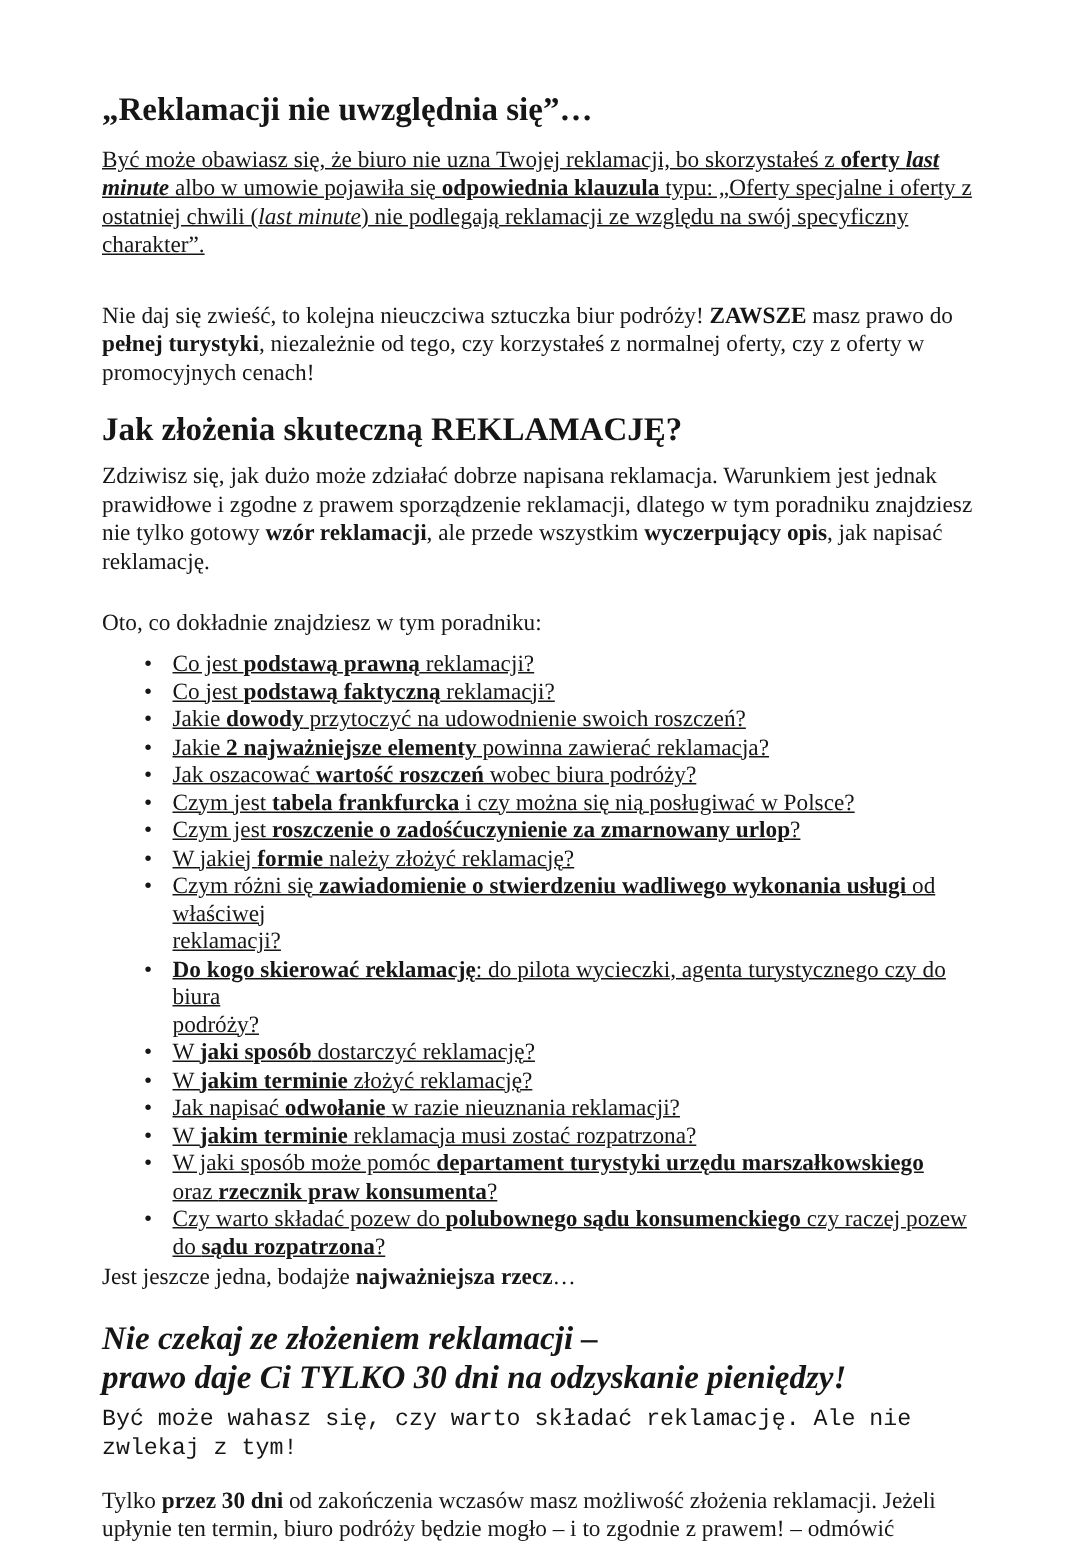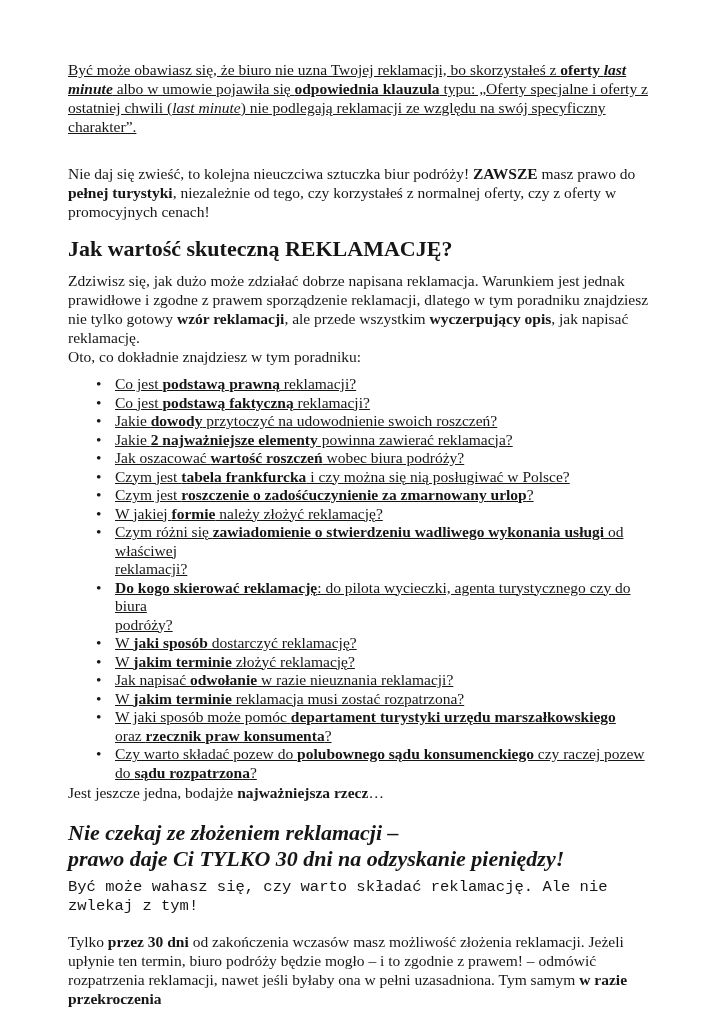--- a/index.html
+++ b/index.html
@@ -30,21 +30,21 @@
     line-height: 19px;
     margin: 0;
   }
   .b { font-weight: bold; }
   .i { font-style: italic; }
 
   .doc-title        { margin-bottom: 11px; }
   .intro-p1         { margin-bottom: 28px; text-decoration: underline; }
   .intro-p2         { margin-bottom: 15px; }
   .h2-howto         { margin-bottom: 9px; }
-  .guide-p          { }
+  .guide-p          { margin-bottom: 22px; }
   .toc-lead         { margin-bottom: 0; }
 
   ul.toc {
     list-style: none;
     margin: 9px 0 0 0;
     padding: 0 0 0 47px;
     font-size: 15.5px;
     line-height: 18.5px;
     text-decoration: underline;
   }
@@ -60,26 +60,27 @@
   .h2-deadline      { margin-top: 18px; margin-bottom: 6px; font-style: italic; }
   .deadline-p1      { margin-bottom: 16px; font-family: Liberation Mono, monospace; }
   .deadline-p2      { margin-bottom: 0; }
 </style>
 </head>
 <body>
 
 <div class="page">
   <div class="col">
 
+    <h1 class="doc-title">„Reklamacji nie uwzględnia się”…</h1>
 
     <p class="intro-p1"><span>Być może obawiasz się, że biuro nie uzna Twojej reklamacji, bo skorzystałeś z </span><span class="b">oferty </span><span class="b i">last minute</span><span> albo w umowie pojawiła się </span><span class="b">odpowiednia klauzula</span><span> typu: „Oferty specjalne i oferty z ostatniej chwili (</span><span class="i">last minute</span><span>) nie podlegają reklamacji ze względu na swój specyficzny charakter”.</span></p>
 
     <p class="intro-p2"><span>Nie daj się zwieść, to kolejna nieuczciwa sztuczka biur podróży! </span><span class="b">ZAWSZE</span><span> masz prawo do </span><span class="b">pełnej turystyki</span><span>, niezależnie od tego, czy korzystałeś z normalnej oferty, czy z oferty w promocyjnych cenach!</span></p>
 
-    <h2 class="h2-howto">Jak wartość skuteczną REKLAMACJĘ?</h2>
+    <h2 class="h2-howto">Jak złożenia skuteczną REKLAMACJĘ?</h2>
 
     <p class="guide-p"><span>Zdziwisz się, jak dużo może zdziałać dobrze napisana reklamacja. Warunkiem jest jednak prawidłowe i zgodne z prawem sporządzenie reklamacji, dlatego w tym poradniku znajdziesz nie tylko gotowy </span><span class="b">wzór reklamacji</span><span>, ale przede wszystkim </span><span class="b">wyczerpujący opis</span><span>, jak napisać reklamację.</span></p>
 
     <p class="toc-lead">Oto, co dokładnie znajdziesz w tym poradniku:</p>
 
     <ul class="toc">
         <li><span>Co jest </span><span class="b">podstawą prawną</span><span> reklamacji?</span></li>
         <li><span>Co jest </span><span class="b">podstawą faktyczną</span><span> reklamacji?</span></li>
         <li><span>Jakie </span><span class="b">dowody</span><span> przytoczyć na udowodnienie swoich roszczeń?</span></li>
         <li><span>Jakie </span><span class="b">2 najważniejsze elementy</span><span> powinna zawierać reklamacja?</span></li>

